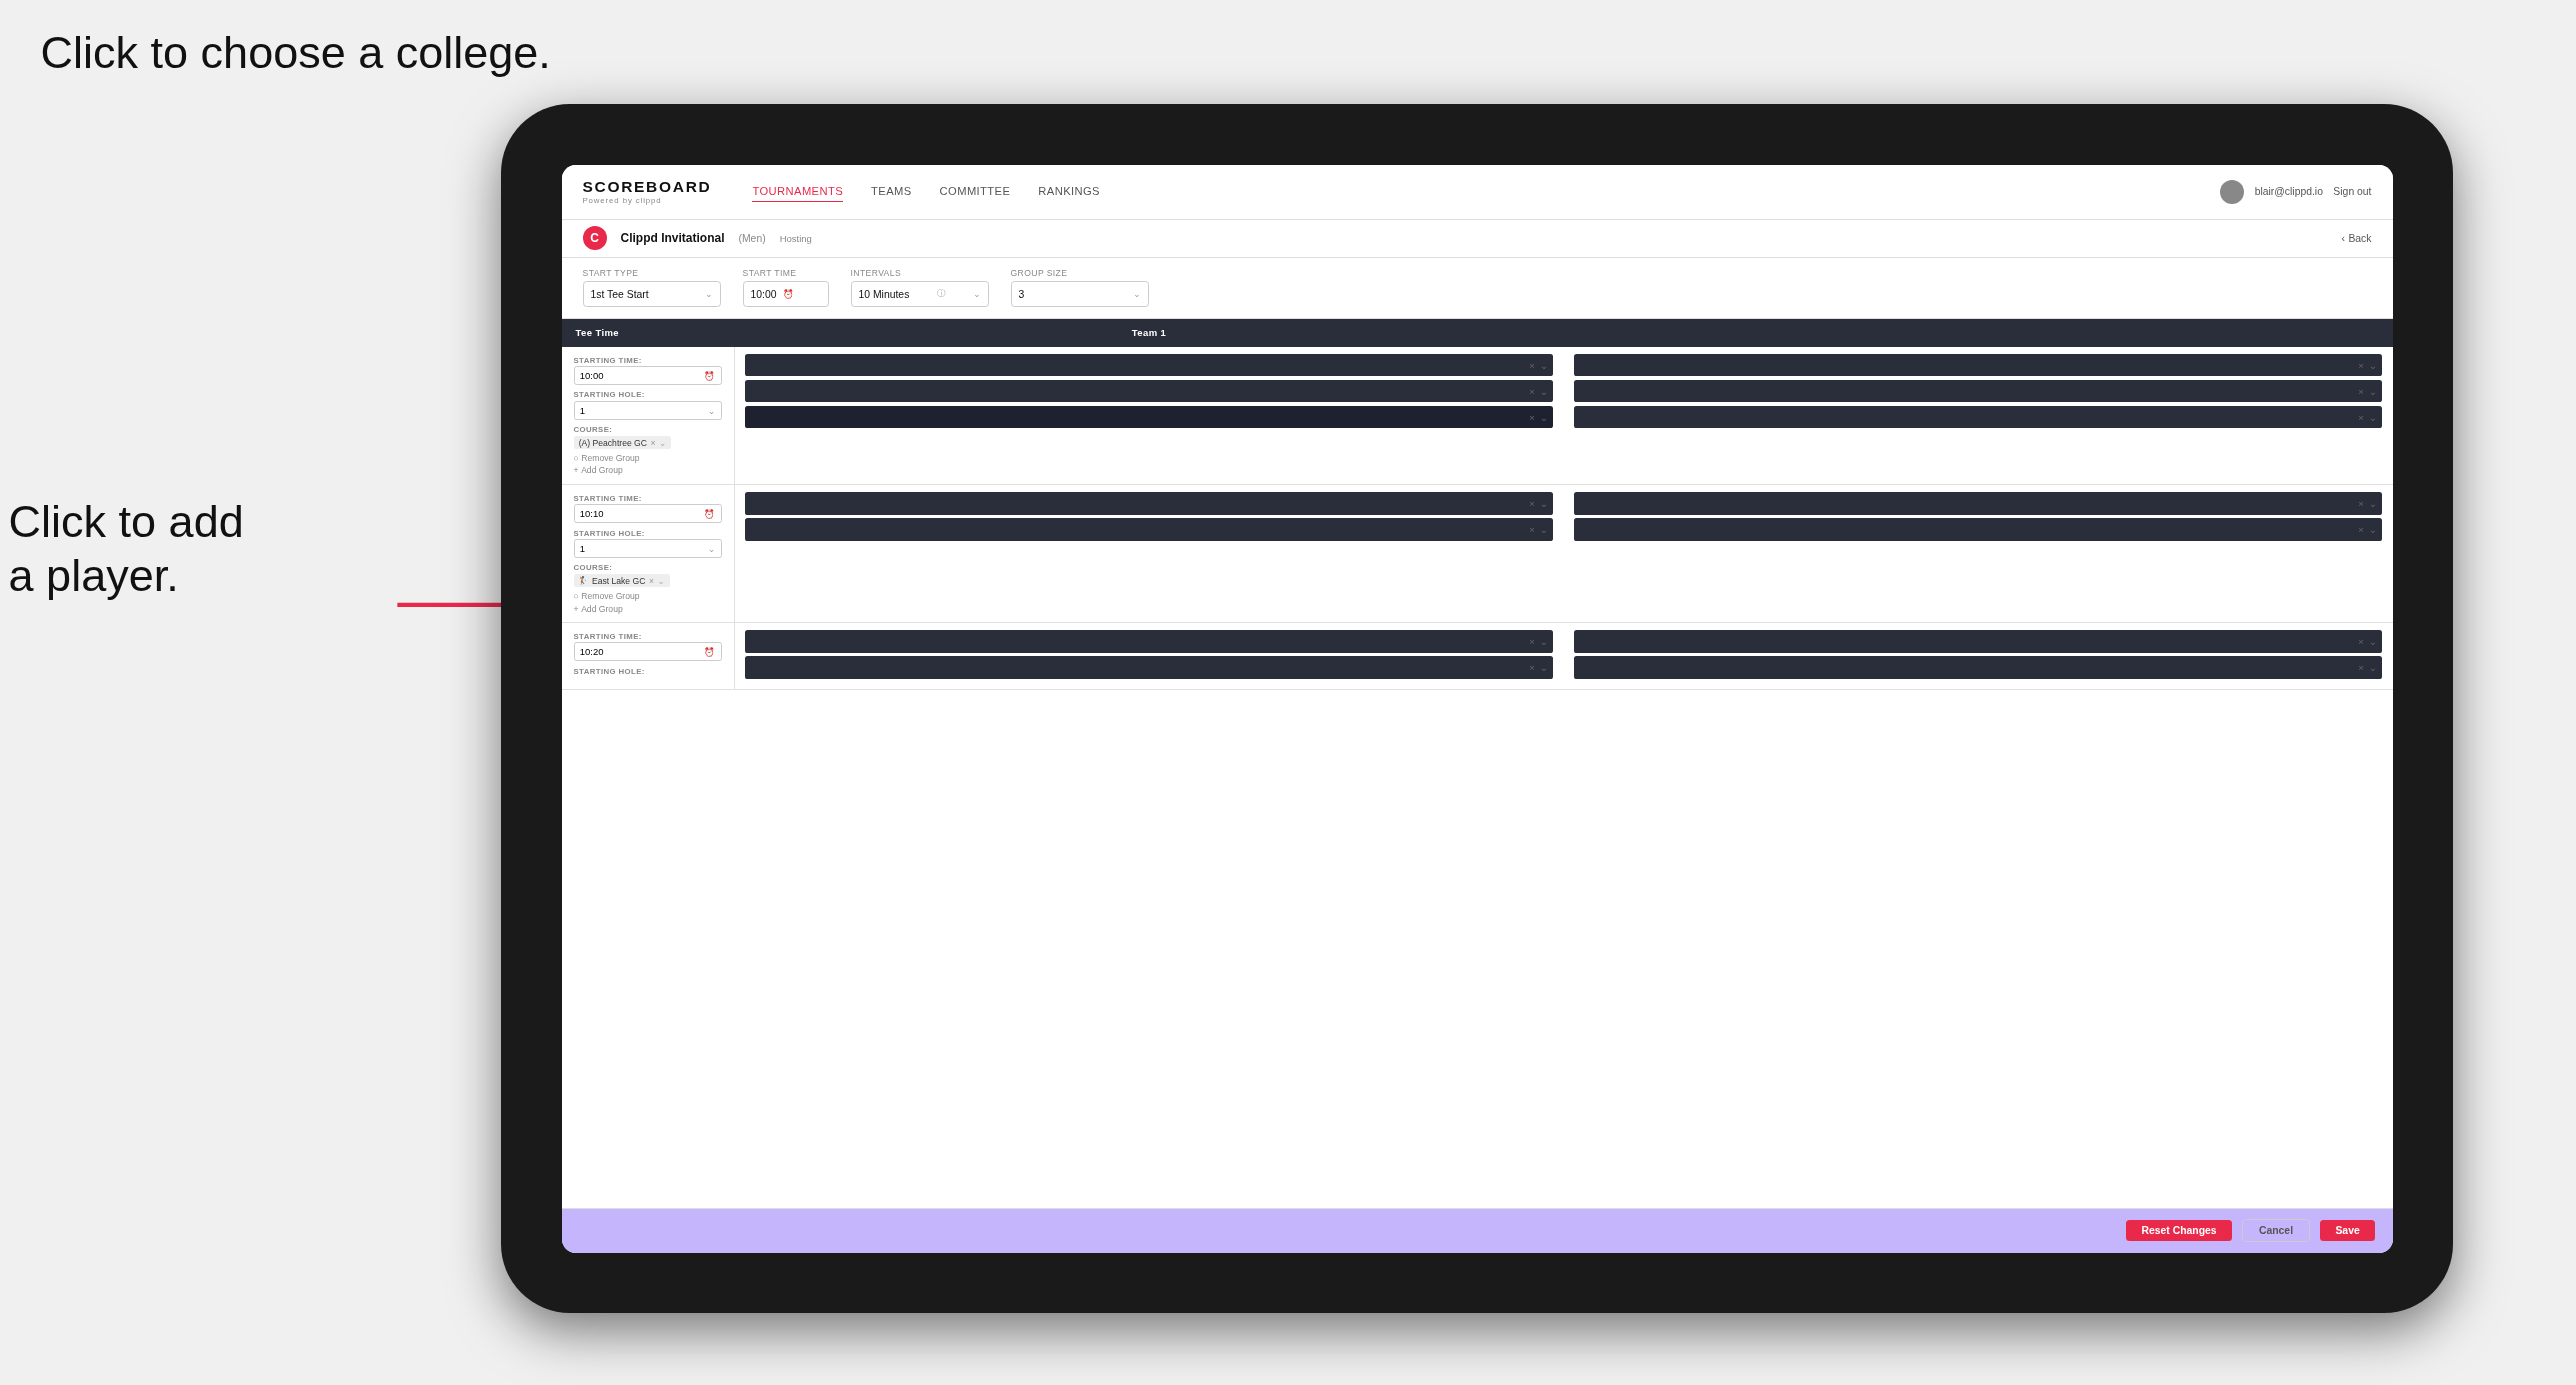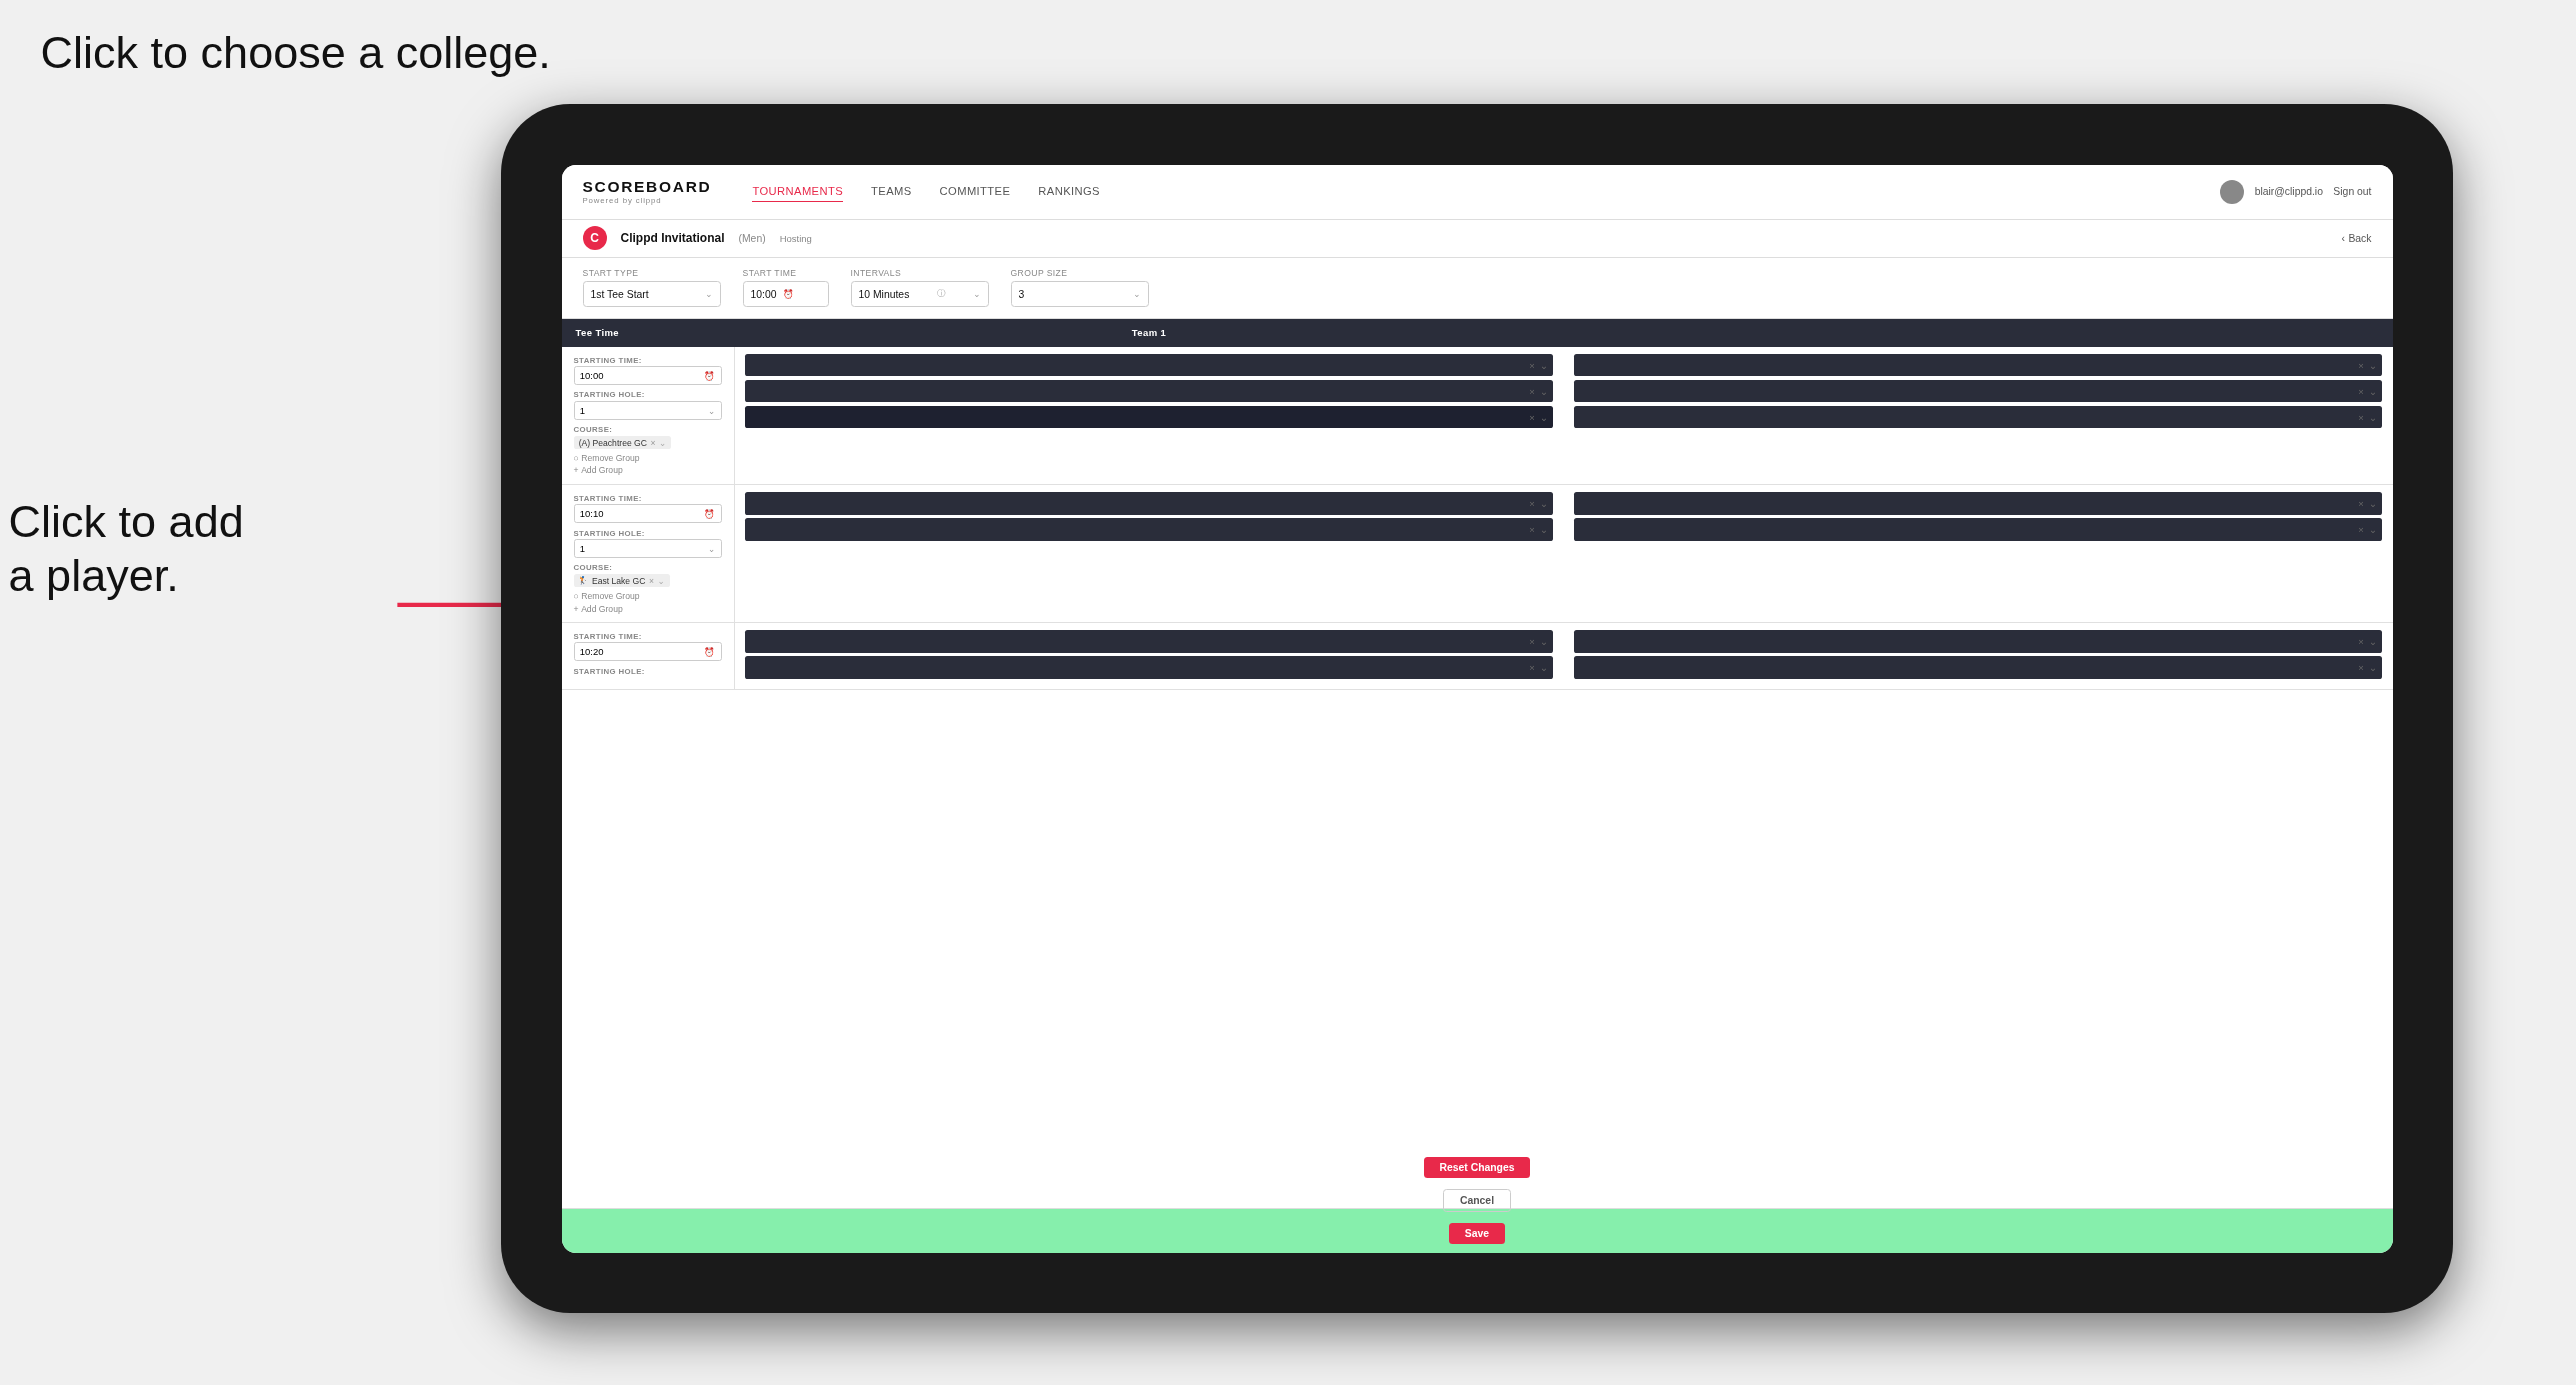--- a/index.html
+++ b/index.html
@@ -293,30 +293,29 @@
       gap: 5.2px;
     }
     .player-slot .slot-icon {
       color: #666;
       font-size: 9.5px;
       cursor: pointer;
     }
 
     
     .bottom-bar {
-      background: #86efac;
+      background: #c4b5fd;
       border-top: 0.9px solid #ddd;
       display: flex;
       justify-content: flex-end;
       align-items: center;
       padding: 8.6px 17.3px;
       gap: 10.4px;
       flex-shrink: 0;
       height: 45px;
-      flex-direction: column;
     }
     .btn {
       padding: 5.2px 15.5px;
       border-radius: 3.5px;
       font-size: 10.4px;
       font-weight: 600;
       cursor: pointer;
       border: none;
     }
     .btn-reset {

